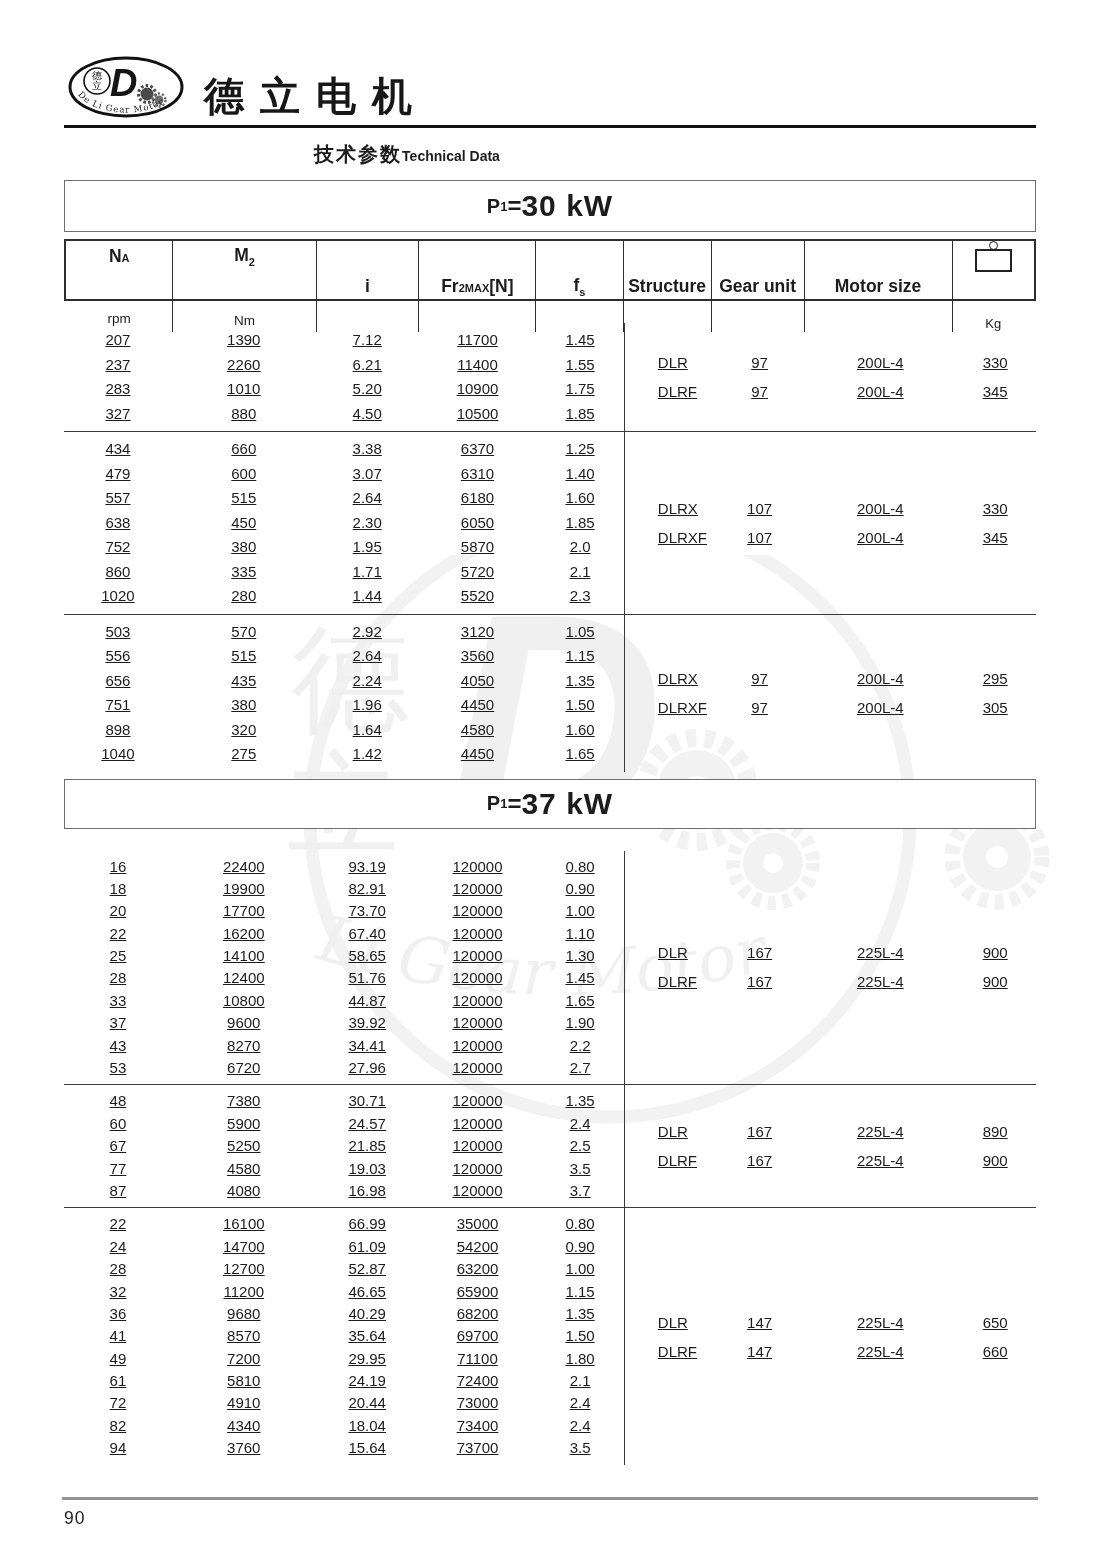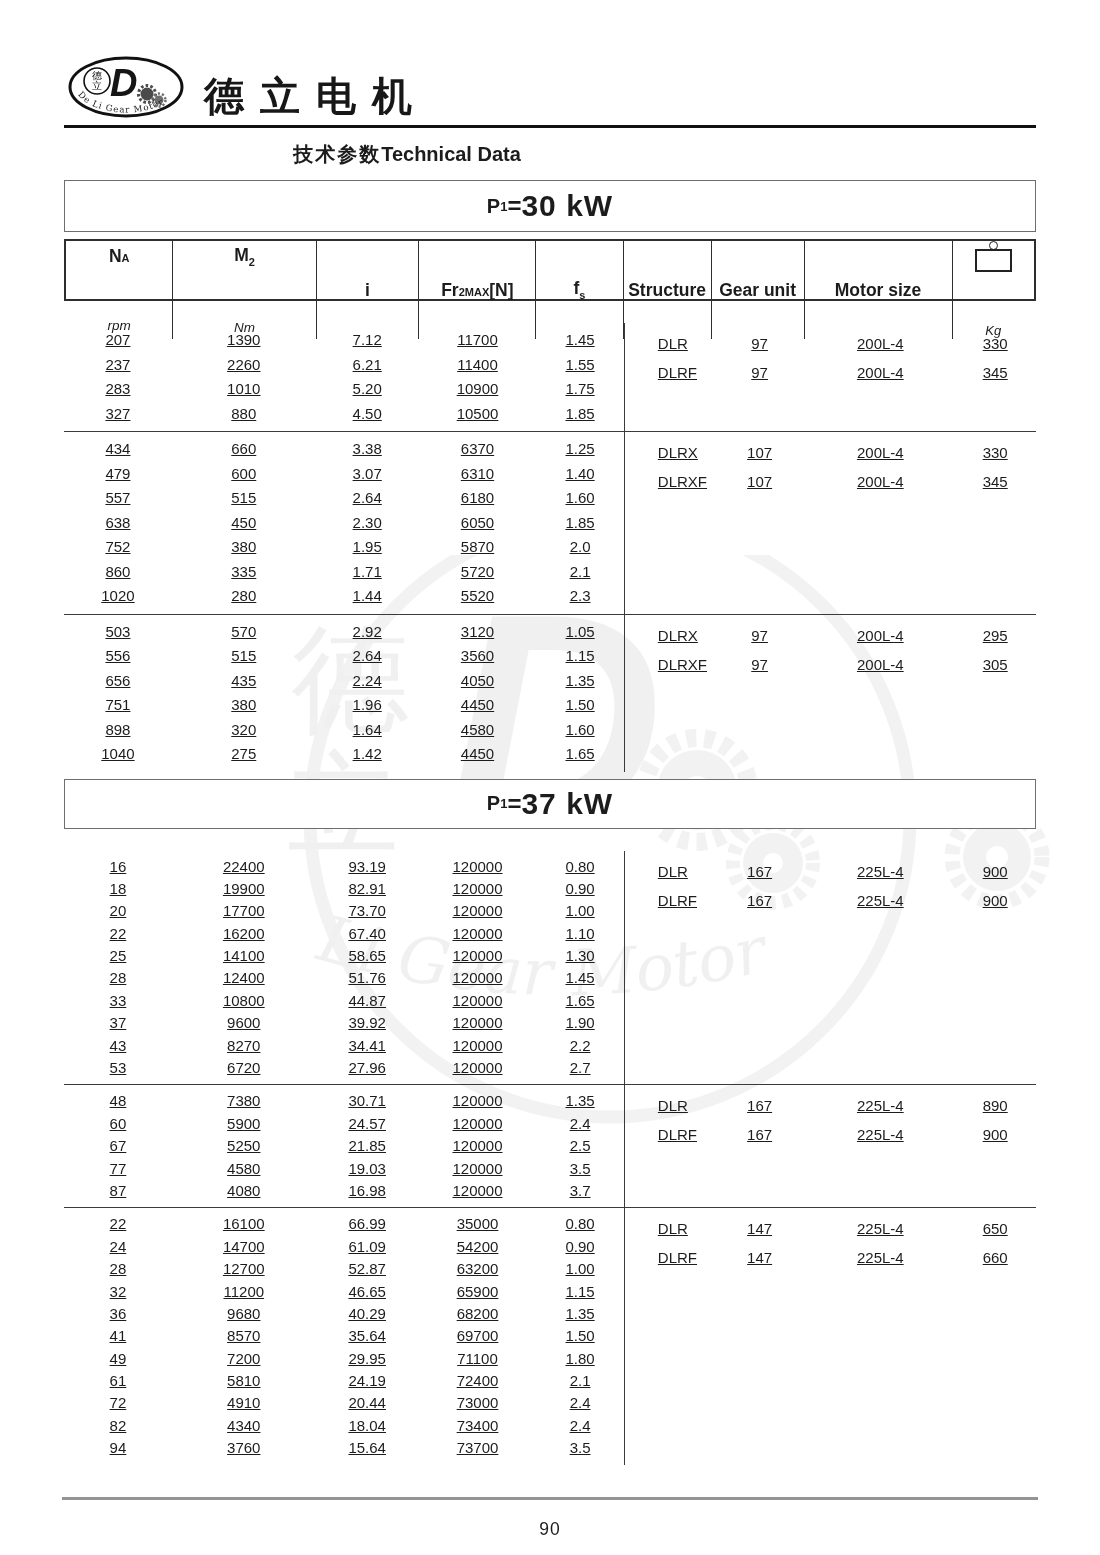--- a/index.html
+++ b/index.html
@@ -11,21 +11,21 @@
   
   .masthead{display:flex; align-items:flex-end; gap:16px; height:66px;}
   .brand-cn{
     font-family:Liberation Sans, sans-serif; font-weight:bold; font-size:40px;
     letter-spacing:16px; line-height:1; padding-bottom:4px; color:#171717;
   }
   .head-rule{border:none; border-top:3.5px solid #111; margin:5px 0 0 0;}
   .subhead{display:flex; justify-content:center; align-items:baseline;
     margin-top:13px; padding-right:286px;}
   .subhead .cn{font-size:20px; font-weight:bold; letter-spacing:2px;}
-  .subhead .en{font-size:20px; font-weight:bold;}
+  .subhead .en{font-size:14px; font-weight:bold;}
   
   .banner{
     border:1.6px solid #6e6e6e; background:#fff; position:relative; z-index:2;
     display:flex; align-items:center; justify-content:center; height:50px; margin-top:12px;
   }
   .banner .p{font-size:20px; font-weight:bold;}
   .banner .psub{font-size:13px; font-weight:bold; vertical-align:sub;}
   .banner .eq{font-size:24px; font-weight:bold;}
   .banner .kw{font-size:30px; font-weight:bold; letter-spacing:1px;}
   .banner.b37{height:48px; margin-top:7px; margin-bottom:8px;}
@@ -35,44 +35,44 @@
     border:2px solid #2e2e2e; margin-top:7px; height:58px; position:relative; z-index:2; background:#fff;
   }
   .thead .hc{
     border-right:1.6px solid #2e2e2e; display:flex; flex-direction:column;
     align-items:center; justify-content:center; line-height:1.15;gap:44px;
   }
   .thead .hc:last-child{border-right:none;}
   .h-main{font-size:17.5px; font-weight:bold; white-space:nowrap;}
   .h-sub{font-size:11px; font-weight:bold;}
   .h-sublow{font-size:11px; font-weight:bold; vertical-align:sub;}
-  .h-unit{font-size:13.5px; font-weight:normal; margin-top:8px;font-style:italic;}
+  .h-unit{font-size:13.5px; font-weight:normal; margin-top:1px;}
   .weight-icon{display:flex; flex-direction:column; align-items:center;}
   .weight-icon .knob{width:7px;height:7px;border:1.5px solid #222;border-radius:50%;background:#fff;}
   .weight-icon .bodyrect{width:33px;height:19px;border:2px solid #222;margin-top:-1px;background:#fff;}
   
   .blocks{margin-top:22px; position:relative; z-index:1;}
   .block{display:flex; align-items:stretch;text-decoration:underline;}
   .block + .block{border-top:1.6px solid #3a3a3a;}
   .block-left{
     width:57.6%; box-sizing:border-box; padding:5px 0;
     display:grid; grid-template-columns:19.27% 25.69% 18.4% 21.01% 15.63%;
   }
   .dcell{height:24.5px; line-height:24.5px; text-align:center; font-size:15px; white-space:nowrap;}
   .sec37 .dcell{height:22.4px; line-height:22.4px;}
   .block-right{
     width:42.4%; box-sizing:border-box; border-left:1.6px solid #3a3a3a;
-    display:flex; flex-direction:column; justify-content:flex-start; gap:4px; padding:8px 0;
+    display:flex; flex-direction:column; justify-content:center; gap:4px; padding:8px 0;
   }
   .urow{display:grid; grid-template-columns:21.46% 22.64% 36.08% 19.81%;}
   .ucell{height:25px; line-height:25px; font-size:15px; text-align:center; white-space:nowrap;}
   .ucell.struct{text-align:left; padding-left:33px; box-sizing:border-box;}
   
   .foot-rule{border:none; border-top:3px solid #949494; margin:32px -2px 0 -2px;}
-  .page-num{ text-align:center; font-size:17.5px; margin-top:19px; letter-spacing:1px;}
+  .page-num{ font-size:17.5px; margin-top:8px; letter-spacing:1px;}
   
   .watermark{position:absolute; left:225px; top:555px; z-index:0; opacity:0.09; pointer-events:none;}
   .logo-svg{flex:0 0 auto;}
 </style>
 </head>
 <body>
 
 <div class="page">
 
   <svg class="watermark" width="830" height="570" viewBox="0 0 830 570">

